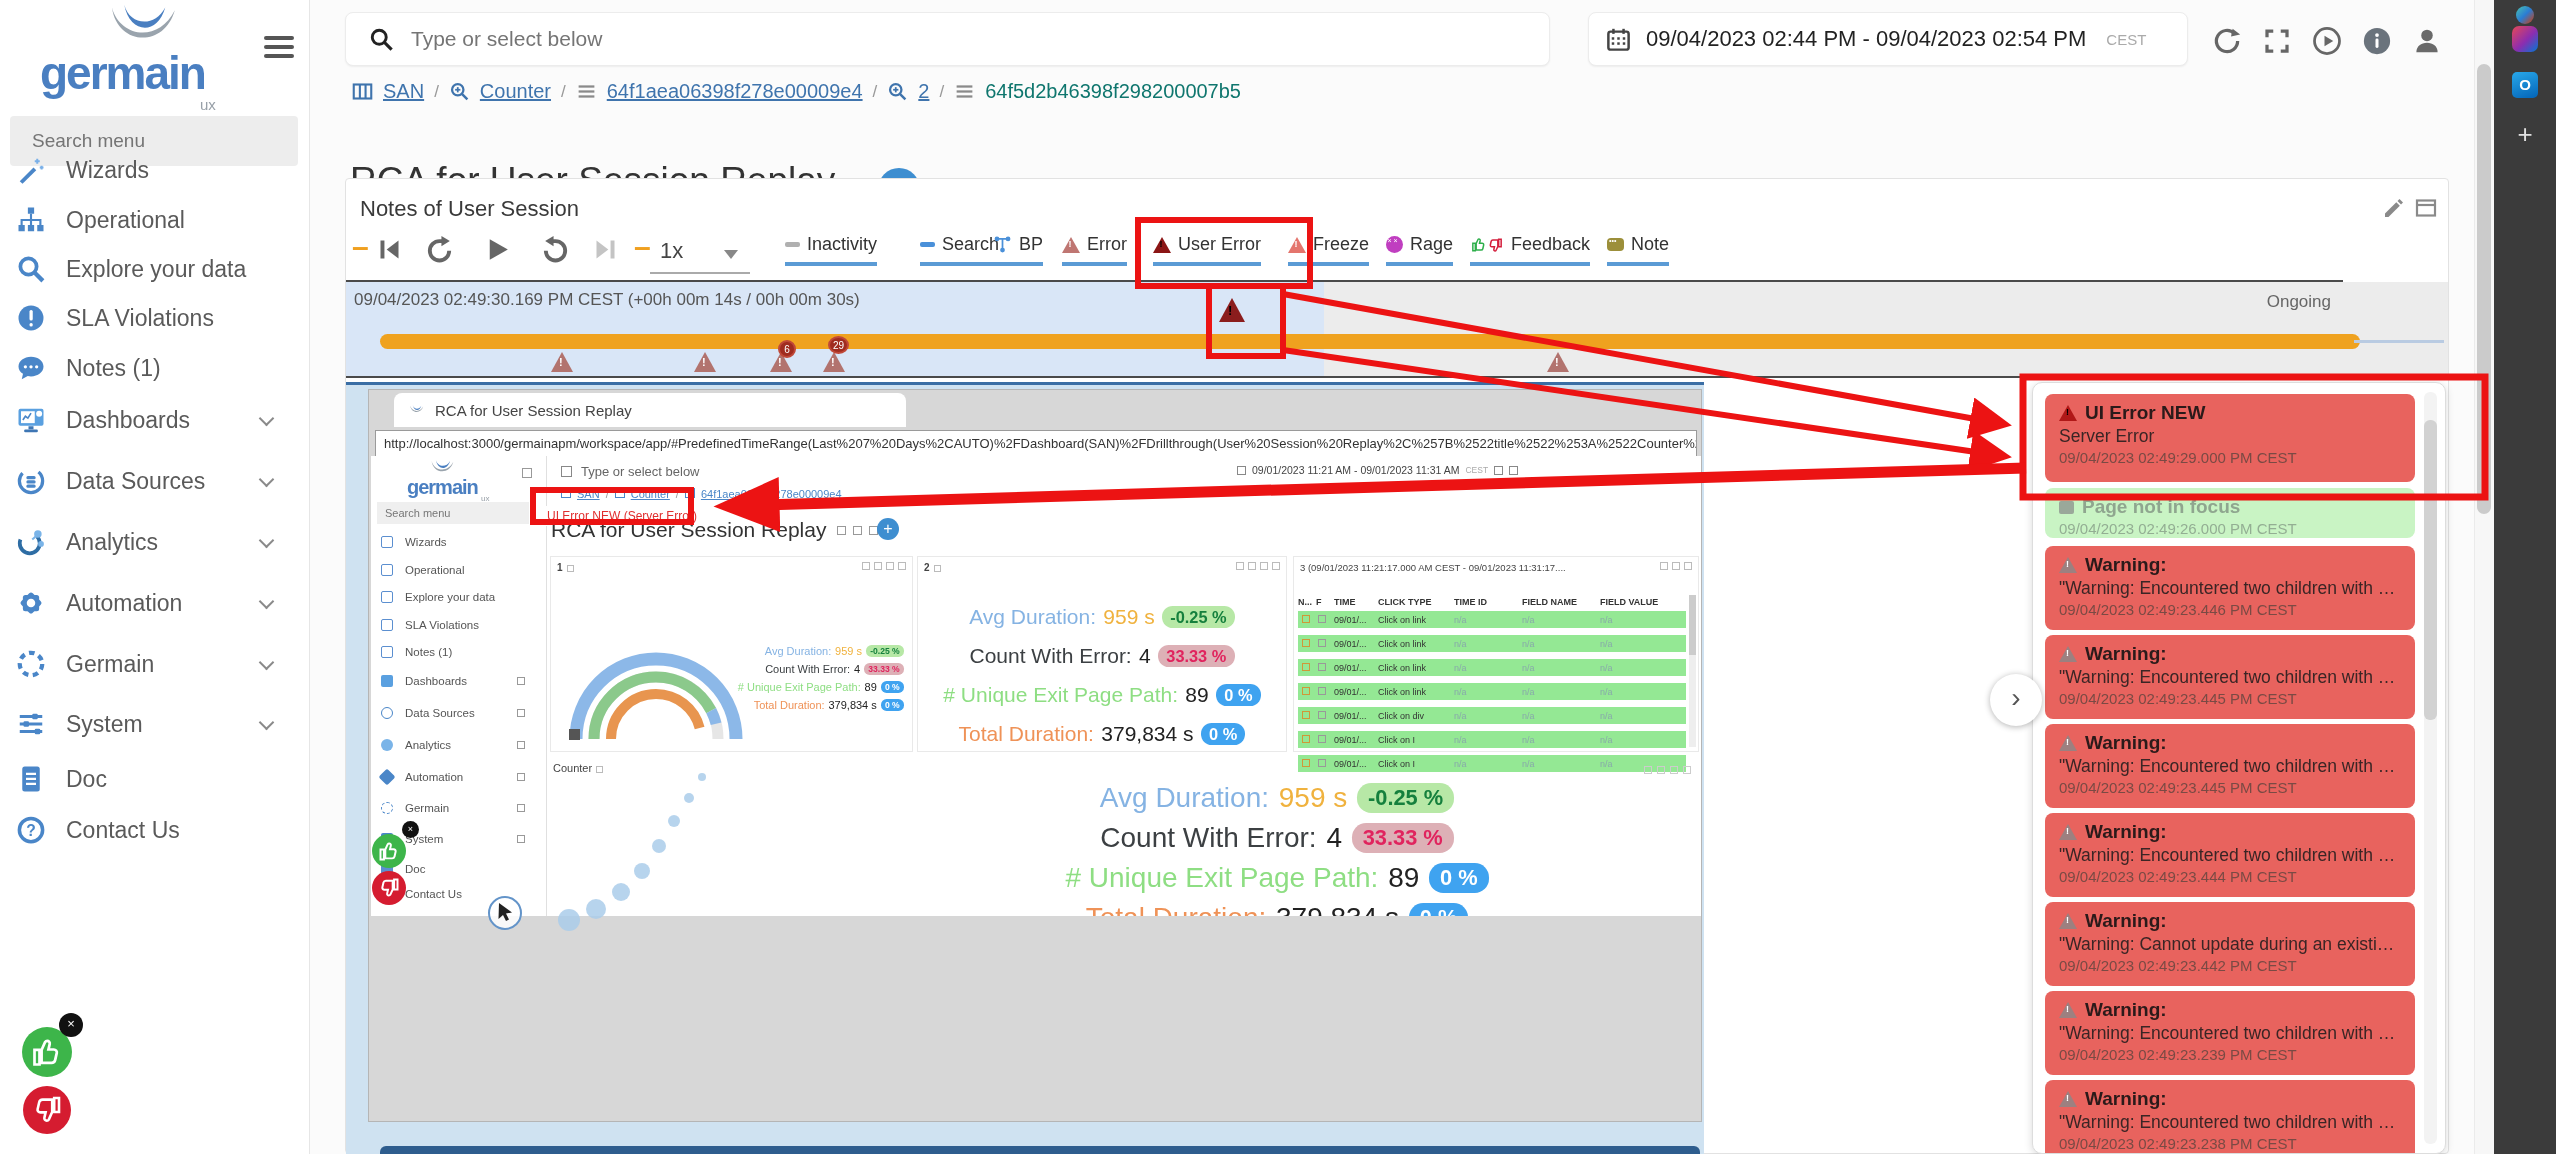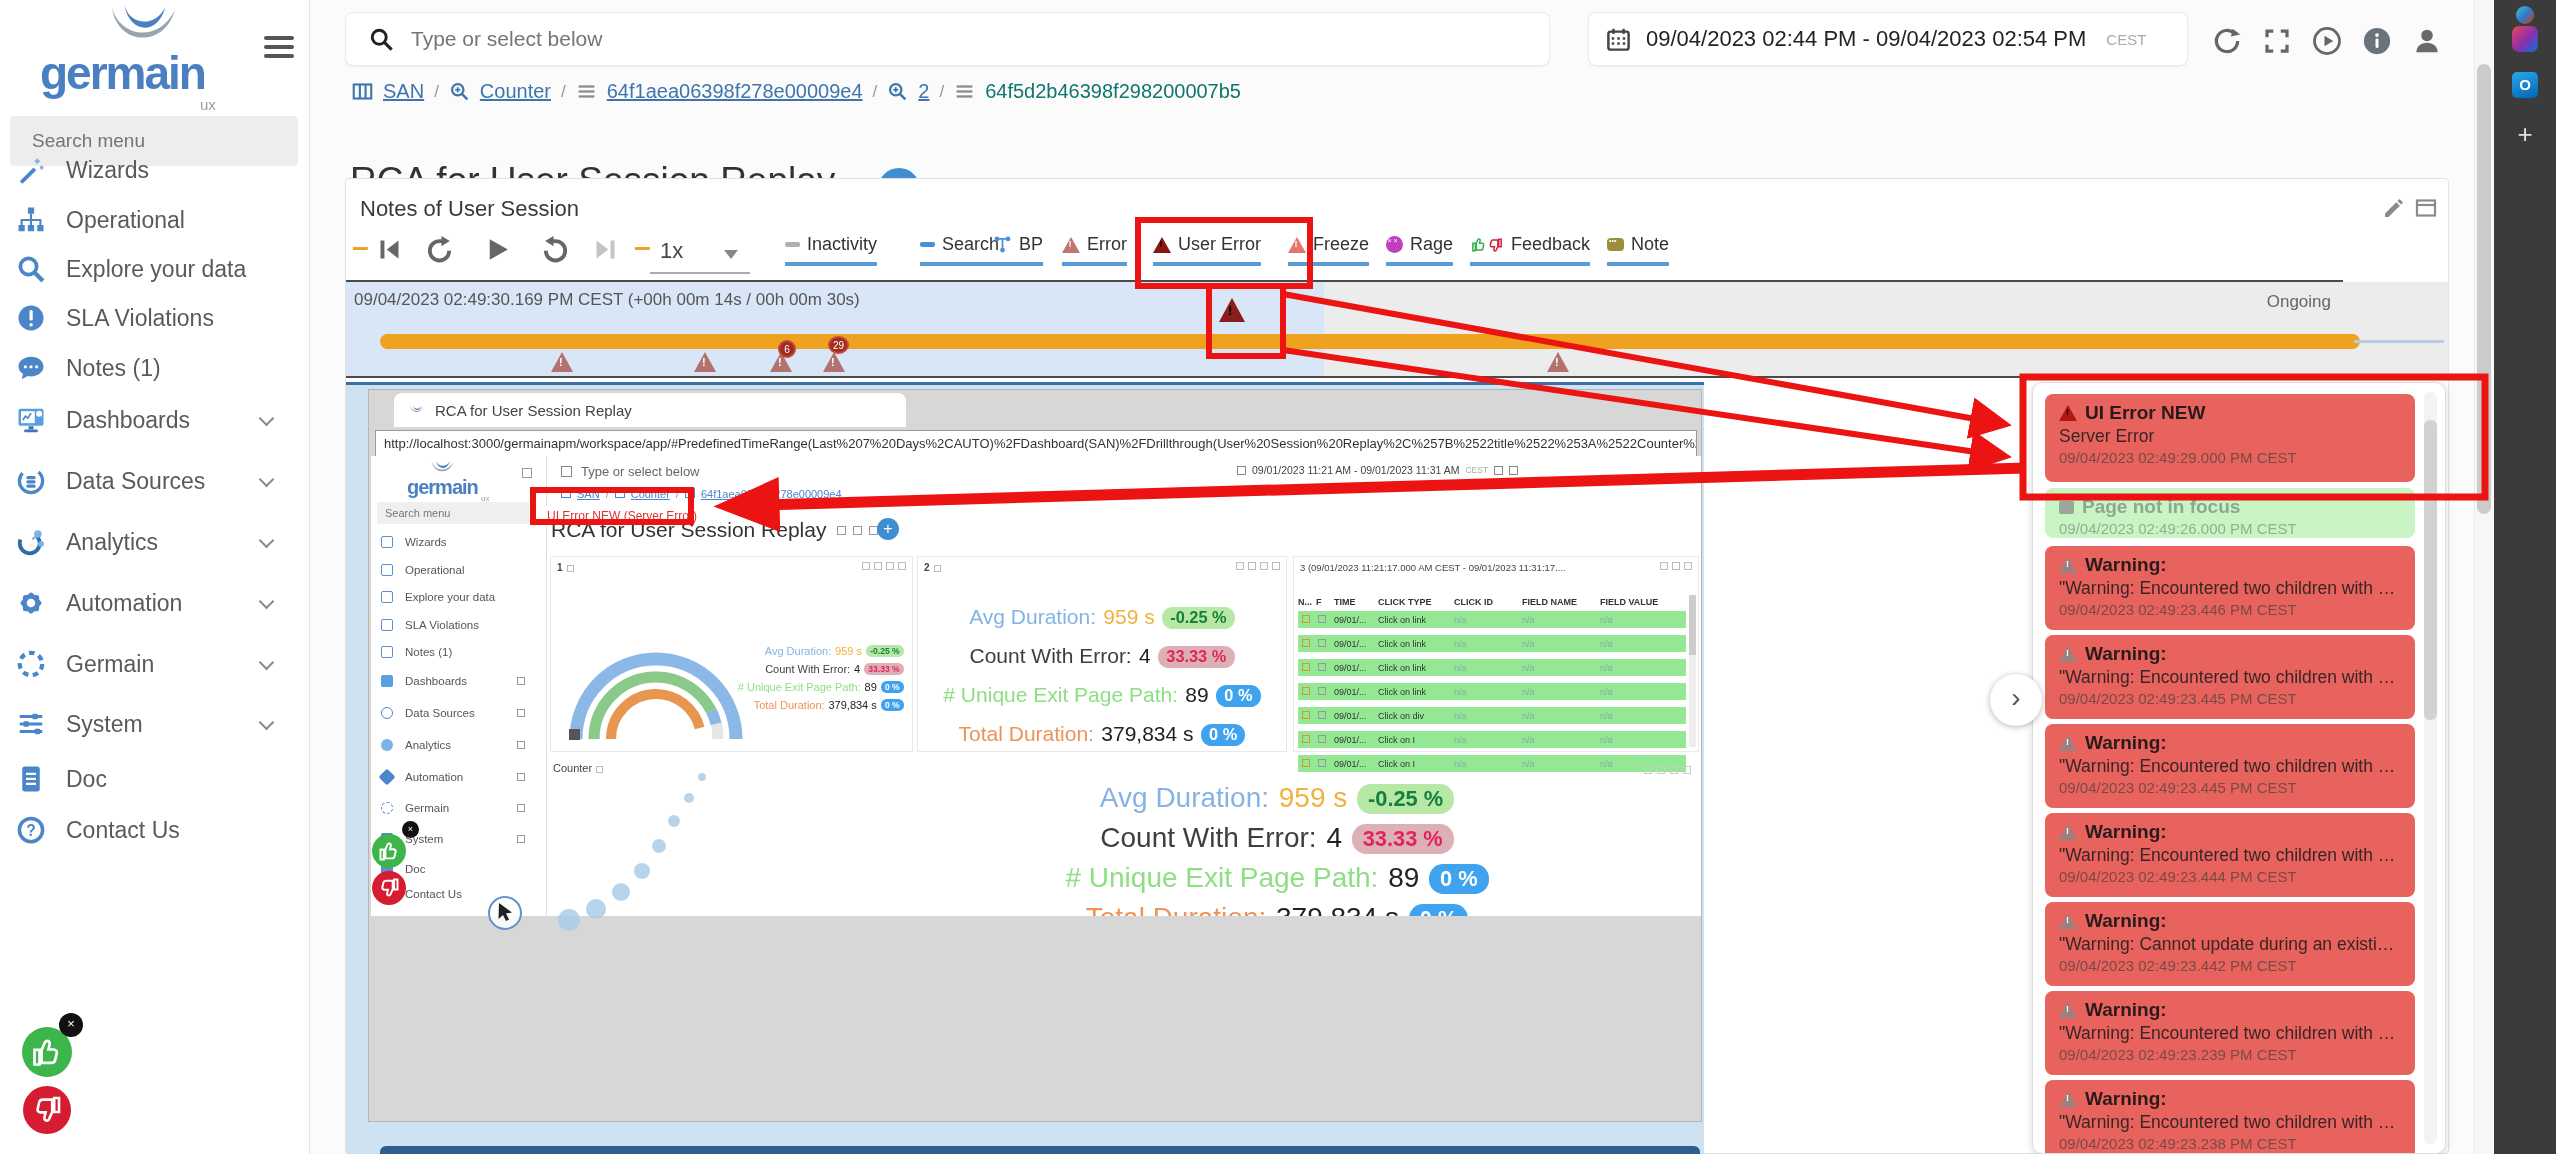--- a/index.html
+++ b/index.html
@@ -74,21 +74,21 @@
 .mi{width:12px;height:12px;border:1.6px solid #5b8fd0;border-radius:2px;flex:none}
 .mif{width:12px;height:12px;border-radius:2px;background:#5b8fd0;flex:none}
 .echev{position:absolute;right:16px;width:8px;height:8px;border:1px solid #999}
 .emain{position:absolute;left:176px;top:0;width:1154px;height:460px}
 .epanel{position:absolute;border:1px solid #e9e9e9;background:#fff}
 .sq6{display:inline-block;width:7px;height:7px;border:1px solid #bbb;margin-left:4px;vertical-align:middle}
 .ehdr{position:absolute;left:6px;top:5px;font-size:10px;color:#444;font-weight:bold}
 .eicons{position:absolute;right:6px;top:5px;display:flex;gap:4px}
 .eicons i{width:8px;height:8px;border:1px solid #bbb}
 
-.stat{display:flex;align-items:flex-end;gap:.35em;white-space:nowrap}
+.stat{display:flex;align-items:center;gap:.35em;white-space:nowrap}
 .stat .pill{border-radius:.65em;padding:.1em .5em;font-weight:bold;font-size:.78em}
 .pg{background:#b7e8a6;color:#15803d}
 .pr{background:#ddb0b6;color:#e0245e}
 .pb{background:#3fa3f0;color:#fff}
 .s0 .lab{color:#85b3e3}.s0 .val{color:#f0b23e}
 .s1 .lab{color:#3c4043}.s1 .val{color:#222}
 .s2 .lab{color:#8ede83}.s2 .val{color:#222}
 .s3 .lab{color:#ef9257}.s3 .val{color:#222}
 
 .etbl{position:absolute;left:4px;top:40px;right:12px}
@@ -684,21 +684,21 @@
                 <i></i>
                 <i></i>
                 <i></i>
               </div>
             <div class="etbl">
               <div class="ehead">
                 <span class="c0">N...</span>
                   <span class="c1">F</span>
                   <span class="c2">TIME</span>
                   <span class="c3">CLICK TYPE</span>
-                  <span class="c4">CLICK ID</span>
+                  <span class="c4">TIME ID</span>
                   <span class="c5">FIELD NAME</span>
                   <span class="c6">FIELD VALUE</span>
               </div>
               <div class="erow">
                   <span class="c0"><i class="cb" style="display:inline-block"></i></span>
                   <span class="c1"><i class="cbg" style="display:inline-block"></i></span>
                   <span class="c2">09/01/...</span>
                   <span class="c3">Click on link</span>
                   <span class="c4 na">n/a</span>
                   <span class="c5 na">n/a</span>

